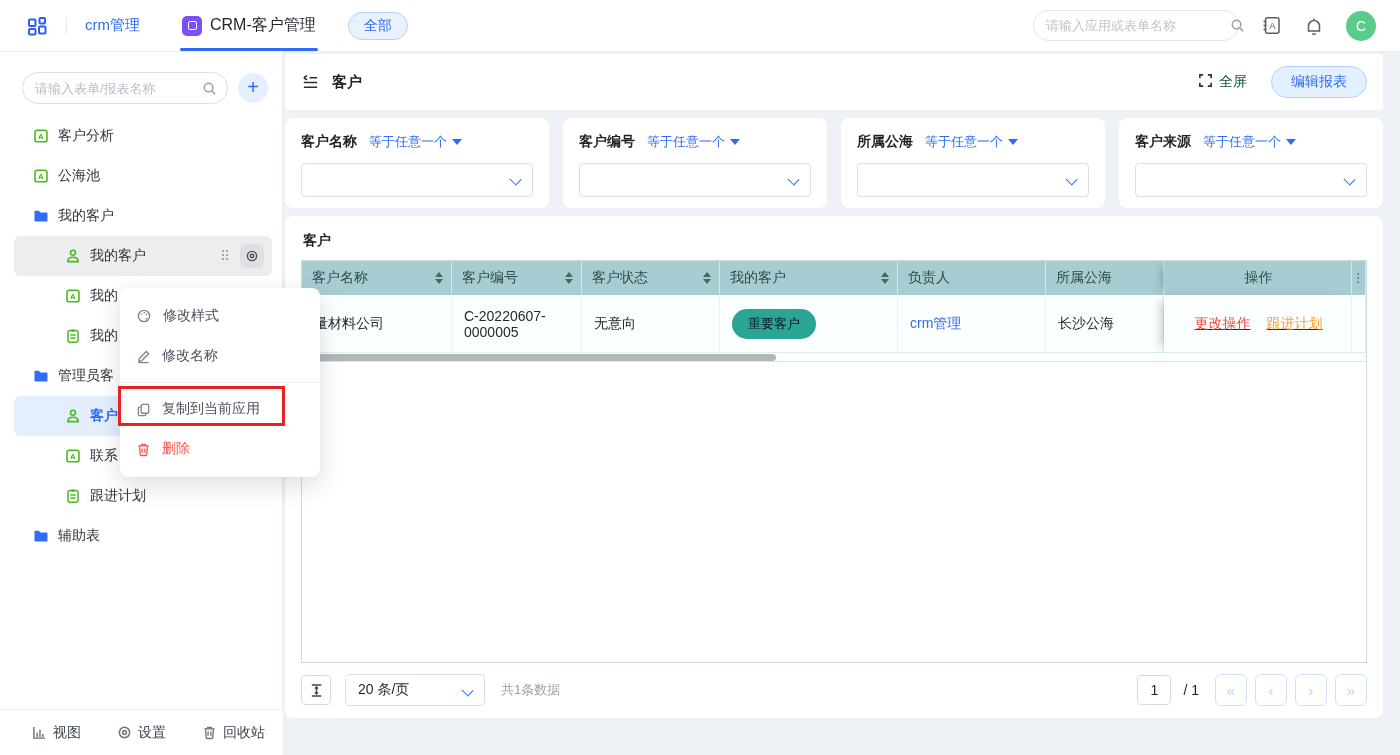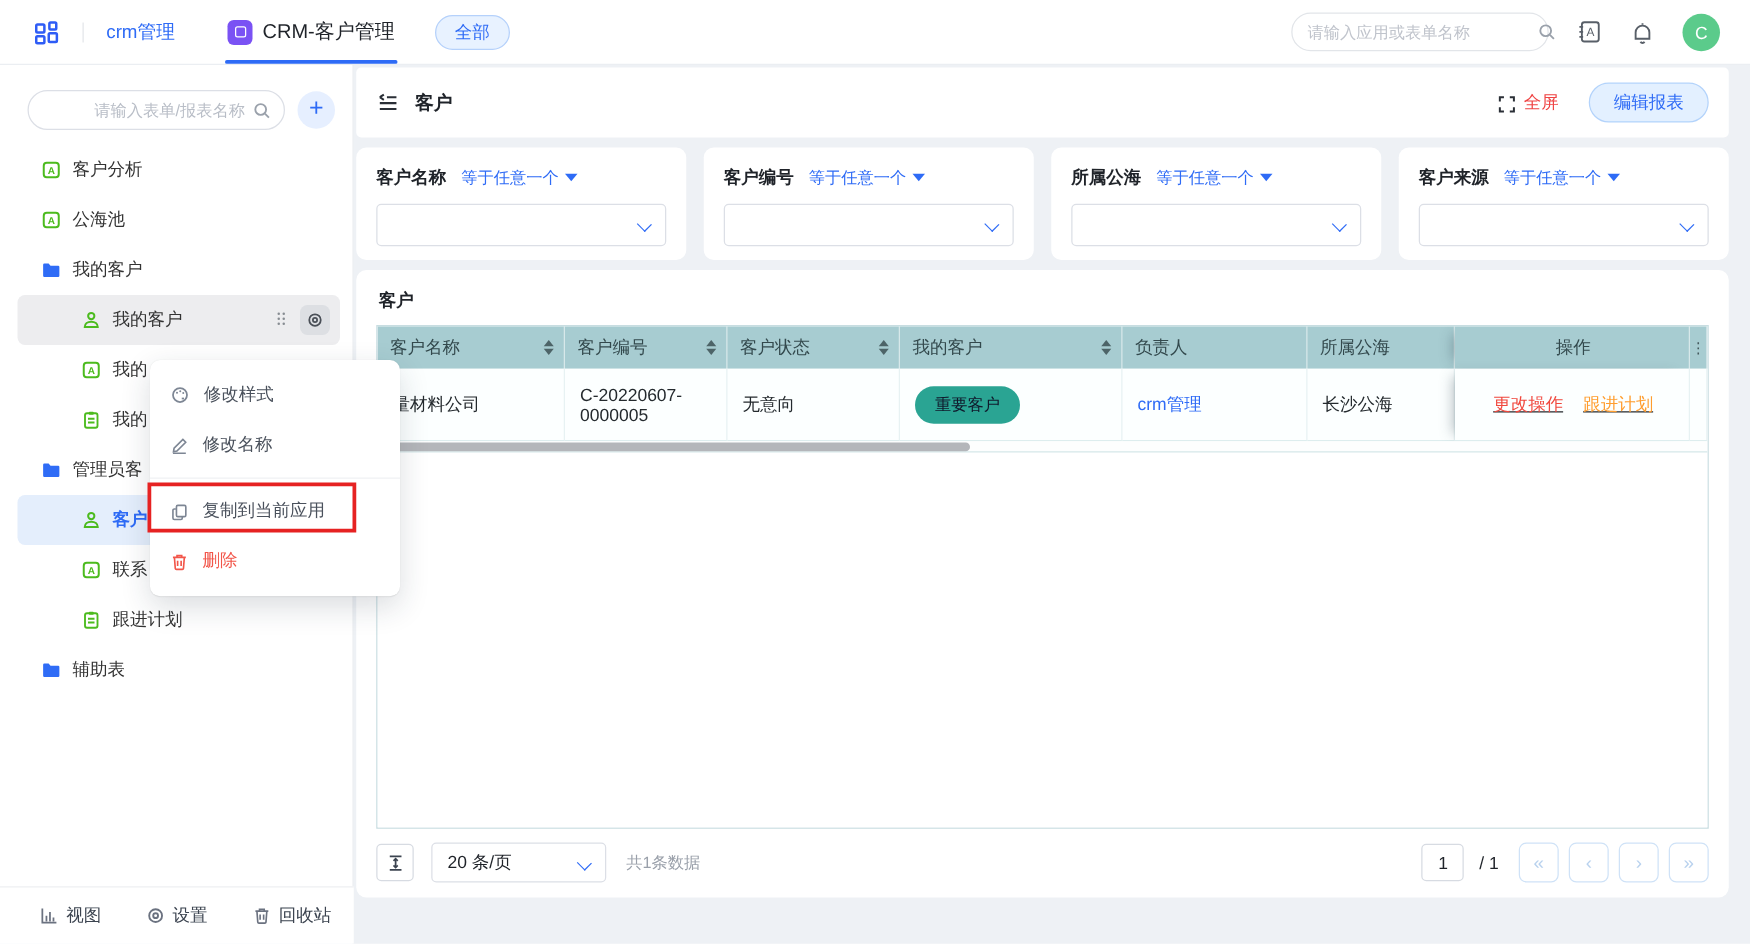--- a/index.html
+++ b/index.html
@@ -22,21 +22,21 @@
   .tb-search { width:206px; height:31px; border:1px solid #e2e5e9; border-radius:16px; display:flex; align-items:center; padding:0 12px; gap:8px; }
   .tb-search input { border:none; outline:none; flex:1; font-size:13px; color:#333; background:transparent; font-family:inherit; }
   .tb-search input::placeholder { color:#c0c4cc; }
   .ic-gray { color:#585f68; display:flex; }
   .avatar { width:30px; height:30px; border-radius:50%; background:#5bcb8b; color:#fff; display:flex; align-items:center; justify-content:center; font-size:14px; cursor:pointer; }
 
   
   .sidebar { position:absolute; left:0; top:52px; width:283px; height:703px; background:#fff; border-right:1px solid #e9ecf0; z-index:10; }
   .sb-top { display:flex; align-items:center; gap:10px; padding:20px 14px 12px 22px; }
   .sb-search { flex:1; height:32px; border:1px solid #dcdfe6; border-radius:16px; display:flex; align-items:center; padding:0 10px 0 12px; gap:6px; }
-  .sb-search input { border:none; outline:none; width:140px; flex:1; font-size:13px; background:transparent; font-family:inherit;text-align:right; }
+  .sb-search input { border:none; outline:none; width:140px; flex:1; font-size:13px; background:transparent; font-family:inherit; }
   .sb-search input::placeholder { color:#b9bec7; }
   .sb-add { width:30px; height:30px; border-radius:50%; background:#e6efff; color:#2e6bf6; font-size:20px; line-height:28px; text-align:center; cursor:pointer; flex:none; }
   .tree { }
   .trow { height:40px; display:flex; align-items:center; gap:9px; margin:0 10px 0 14px; border-radius:6px; padding-left:19px; font-size:14px; color:#333; cursor:pointer; }
   .trow.lv1 { padding-left:51px; }
   .trow.hovered { background:#ededef; }
   .trow.selected { background:#e4eefc; color:#2e6bf6; font-weight:600; }
   .trow .ticon { display:flex; flex:none; }
   .green { color:#4cbb1e; }
   .blue  { color:#2f6cf6; }
@@ -46,21 +46,21 @@
   .gear-chip { width:24px; height:24px; border-radius:6px; background:#dddfe3; display:flex; align-items:center; justify-content:center; color:#4a4f57; cursor:pointer; }
   .sb-footer { position:absolute; left:0; bottom:0; width:283px; height:46px; border-top:1px solid #eef0f2; display:flex; align-items:center; padding-left:32px; gap:36px; background:#fff; }
   .sbf-item { display:flex; align-items:center; gap:6px; color:#3c4450; font-size:14px; cursor:pointer; }
   .sbf-item .ic { color:#6b7280; display:flex; }
 
   
   .main-header { position:absolute; left:285px; top:54px; width:1098px; height:56px; background:#fff; border-radius:4px; display:flex; align-items:center; padding:0 16px; }
   .collapse-ic { color:#2a2f36; display:flex; cursor:pointer; }
   .mh-title { font-size:15px; font-weight:700; margin-left:12px; }
   .mh-right { margin-left:auto; display:flex; align-items:center; gap:24px; }
-  .fs-btn { display:flex; align-items:flex-end; gap:6px; font-size:14px; color:#ef4444; cursor:pointer; }
+  .fs-btn { display:flex; align-items:flex-start; gap:6px; font-size:14px; color:#14532d; cursor:pointer; }
   .edit-btn { background:#e3f0ff; border:1px solid #b3d3fb; color:#2e6bf6; border-radius:16px; padding:6px 19px; font-size:14px; cursor:pointer; }
 
   .filters { position:absolute; left:285px; top:118px; width:1098px; height:90px; display:flex; gap:14px; }
   .fcard { flex:1; background:#fff; border-radius:8px; padding:15px 16px; }
   .frow { display:flex; align-items:center; gap:12px; }
   .fname { font-weight:700; font-size:14px; color:#1f2329; }
   .fop { color:#2e6bf6; font-size:13px; display:flex; align-items:center; gap:5px; cursor:pointer; }
   .caret { width:0; height:0; border-left:5px solid transparent; border-right:5px solid transparent; border-top:6px solid #2e6bf6; }
   .fselect { margin-top:12px; height:34px; border:1px solid #dcdfe6; border-radius:4px; position:relative; cursor:pointer; background:#fff; }
   .chev { position:absolute; right:12px; top:11px; width:9px; height:9px; border-right:1.6px solid #2e6bf6; border-bottom:1.6px solid #2e6bf6; transform:rotate(45deg) scale(1,0.9); transform-origin:center; }

